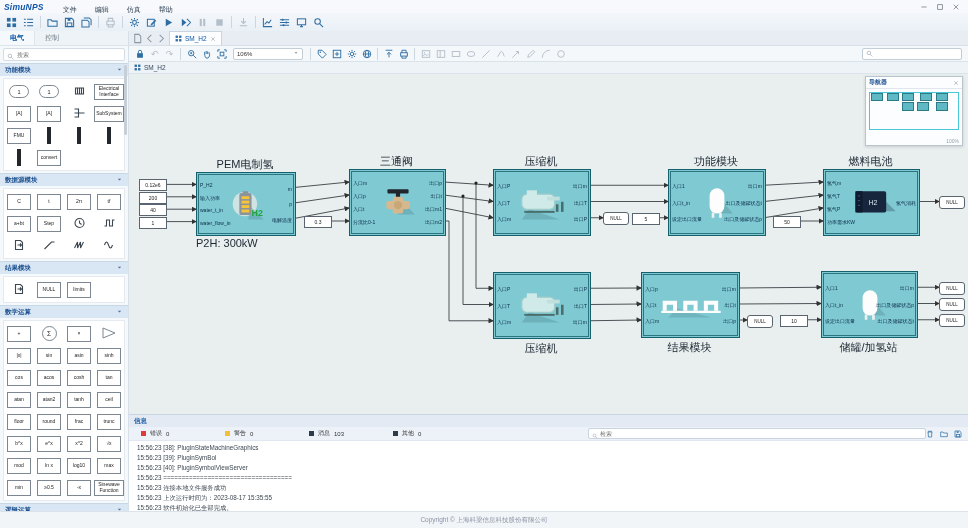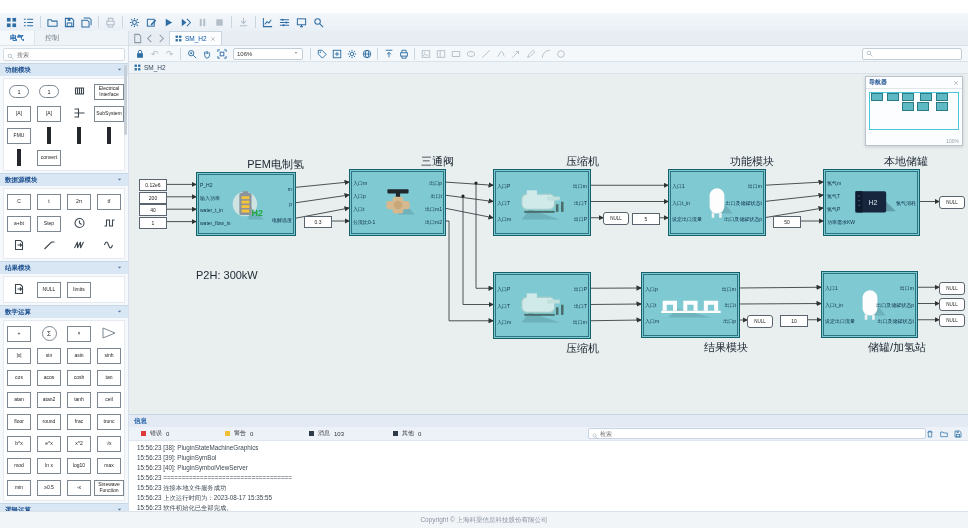--- a/index.html
+++ b/index.html
@@ -62,22 +62,22 @@
   .breadcrumb .bicon{color:#2d6da3;display:flex;}
   .breadcrumb .bicon svg{width:7px;height:7px;}
   
   .canvas-wrap{position:relative;flex:1;background:#e9efef;overflow:hidden;}
   #wires{position:absolute;left:0;top:0;width:100%;height:100%;}
   .blk{position:absolute;background:#7fc9d2;border:1px solid #14606c;box-shadow:inset 0 0 0 1px #7fc9d2, inset 0 0 0 2px #2c7480;}
   .pin,.pout{position:absolute;font-size:5px;color:#0c2d4a;white-space:nowrap;line-height:6px;}
   .pin{left:3px;}
   .pout{right:3px;}
   .bicon2{position:absolute;left:0;top:0;right:0;bottom:0;display:flex;align-items:center;justify-content:center;pointer-events:none;}
-  .btitle{position:absolute;font-size:11px;color:#1d2733;text-align:right;white-space:nowrap;}
-  .bsub{position:absolute;font-size:11px;color:#1d2733;white-space:nowrap;margin-top:32px;}
+  .btitle{position:absolute;font-size:11px;color:#1d2733;text-align:center;white-space:nowrap;}
+  .bsub{position:absolute;font-size:11px;color:#1d2733;white-space:nowrap;}
   .cblk{position:absolute;background:#fff;border:1px solid #5a646e;font-size:5px;color:#222;display:flex;align-items:center;justify-content:center;}
   .nblk{position:absolute;background:#fff;border:1px solid #5a646e;border-radius:3px;font-size:4.5px;color:#222;display:flex;align-items:center;justify-content:center;}
   
   .nav{position:absolute;right:5px;top:2px;width:96px;height:68px;background:#fbfdfe;border:1px solid #b9c4cf;box-shadow:0 1px 3px rgba(0,0,0,.15);}
   .nav-head{height:11px;display:flex;align-items:center;padding:0 3px;border-bottom:1px solid #e0e6ec;}
   .nav-title{font-size:6px;font-weight:bold;color:#1b4f8f;}
   .nav-close{margin-left:auto;color:#8b98a4;display:flex;}
   .nav-close svg{width:6px;height:6px;}
   .nav-body{position:relative;height:44px;}
   .nav-vp{position:absolute;left:3px;top:3px;width:88px;height:36px;border:1px solid #49c7d8;}
@@ -100,20 +100,41 @@
   .logline{font-size:6.3px;line-height:10px;color:#3c4750;white-space:nowrap;}
   
   .statusbar{position:absolute;left:0;bottom:0;right:0;height:16px;background:#f2f5f8;border-top:1px solid #dbe2ea;display:flex;align-items:center;justify-content:center;}
   .copyright{font-size:6.5px;color:#8a93a3;}
 </style>
 </head>
 <body>
 
 <div class="screen">
 
+  <div class="menubar">
+    <span class="logo">SimuNPS</span>
+    <span id="menus"><span class="menu-item">文件</span><span class="menu-item">编辑</span><span class="menu-item">仿真</span><span class="menu-item">帮助</span></span>
+    <span class="wincontrols" id="wincontrols">
+        <span class="wbtn">
+          <svg viewBox="0 0 12 12" fill="none" stroke="currentColor" stroke-width="1.1">
+            <path d="M2 6h8"></path>
+          </svg>
+        </span>
+        <span class="wbtn">
+          <svg viewBox="0 0 12 12" fill="none" stroke="currentColor" stroke-width="1.1">
+            <rect x="2.5" y="2.5" width="7" height="7"></rect>
+          </svg>
+        </span>
+        <span class="wbtn">
+          <svg viewBox="0 0 12 12" fill="none" stroke="currentColor" stroke-width="1.1">
+            <path d="M2.5 2.5l7 7M9.5 2.5l-7 7"></path>
+          </svg>
+        </span>
+      </span>
+  </div>
 
   <div class="toolbar" id="maintb">
       <span class="ibtn">
         <svg viewBox="0 0 12 12" fill="none" stroke="currentColor" stroke-width="1.1">
           <rect x="1" y="1" width="4" height="4" fill="currentColor" stroke="none"></rect>
           <rect x="7" y="1" width="4" height="4" fill="currentColor" stroke="none"></rect>
           <rect x="1" y="7" width="4" height="4" fill="currentColor" stroke="none"></rect>
           <rect x="7" y="7" width="4" height="4" fill="currentColor" stroke="none"></rect>
         </svg>
       </span>
@@ -823,21 +844,21 @@
               <path d="M10 9h2M10 13h2M10 17h2" stroke="#3b5878" stroke-width="0.8"></path>
               <text x="19" y="17" font-size="6" fill="#dce6f2">H2</text>
             </svg>
           </div>
           <div class="pin" style="top: 10px;">氢气m</div>
           <div class="pin" style="top: 23px;">氢气T</div>
           <div class="pin" style="top: 36px;">氢气P</div>
           <div class="pin" style="top: 49px;">功率需求KW</div>
           <div class="pout" style="top: 29.5px;">氢气消耗</div>
         </div>
-        <div class="btitle" style="left: 684px; width: 115px; top: 80px;">本地储罐</div>
+        <div class="btitle" style="left: 684px; width: 115px; top: 80px;">燃料电池</div>
         <div class="blk" style="left: 364px; top: 198px; width: 96px; height: 65px;">
           <div class="bicon2">
             <svg viewBox="0 0 44 30" width="56" height="38">
               <polygon points="12,20 36,28 6,28" fill="rgba(30,70,80,0.18)"></polygon>
               <rect x="6" y="8" width="26" height="12" rx="4" fill="#cfeae8" stroke="#9fccc9"></rect>
               <rect x="10" y="5" width="8" height="4" fill="#cfeae8"></rect>
               <rect x="26" y="10" width="10" height="3" fill="#bfe0dd"></rect>
               <path d="M8 22h24" stroke="#4a6d6b" stroke-width="1.5"></path>
               <rect x="33" y="16" width="2" height="6" fill="#4a6d6b"></rect>
               <rect x="37" y="14" width="2" height="8" fill="#4a6d6b"></rect>

